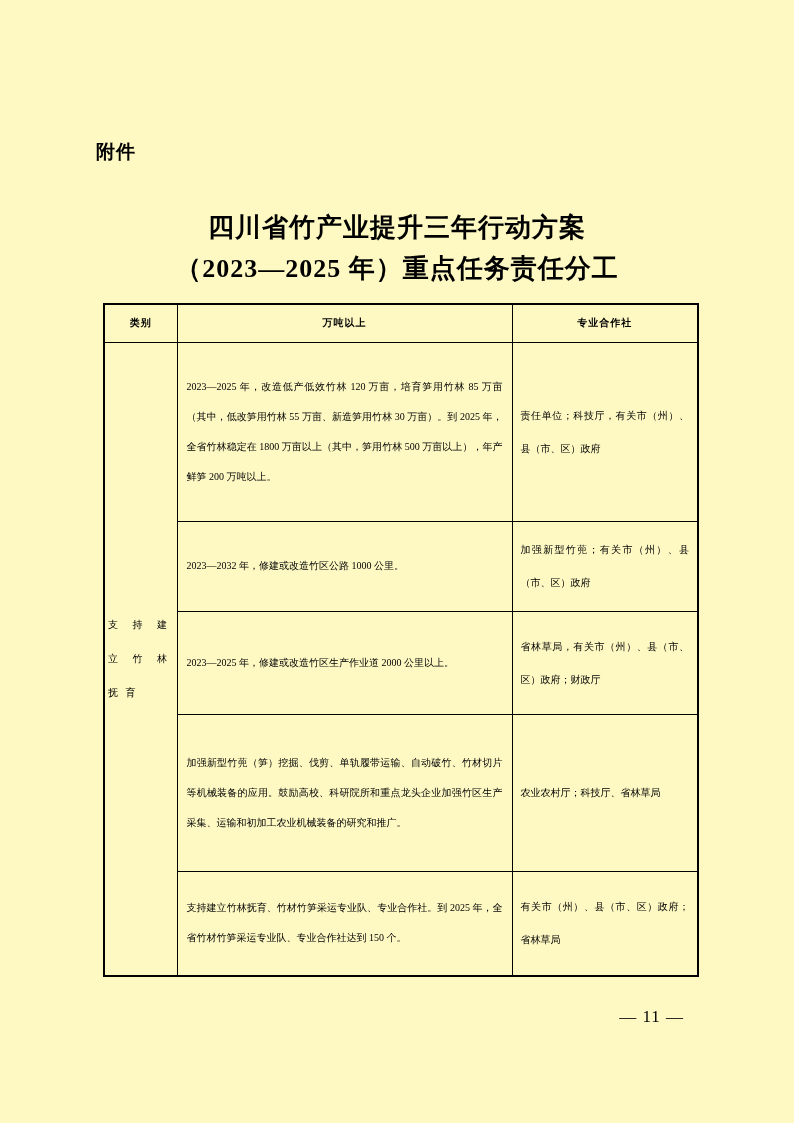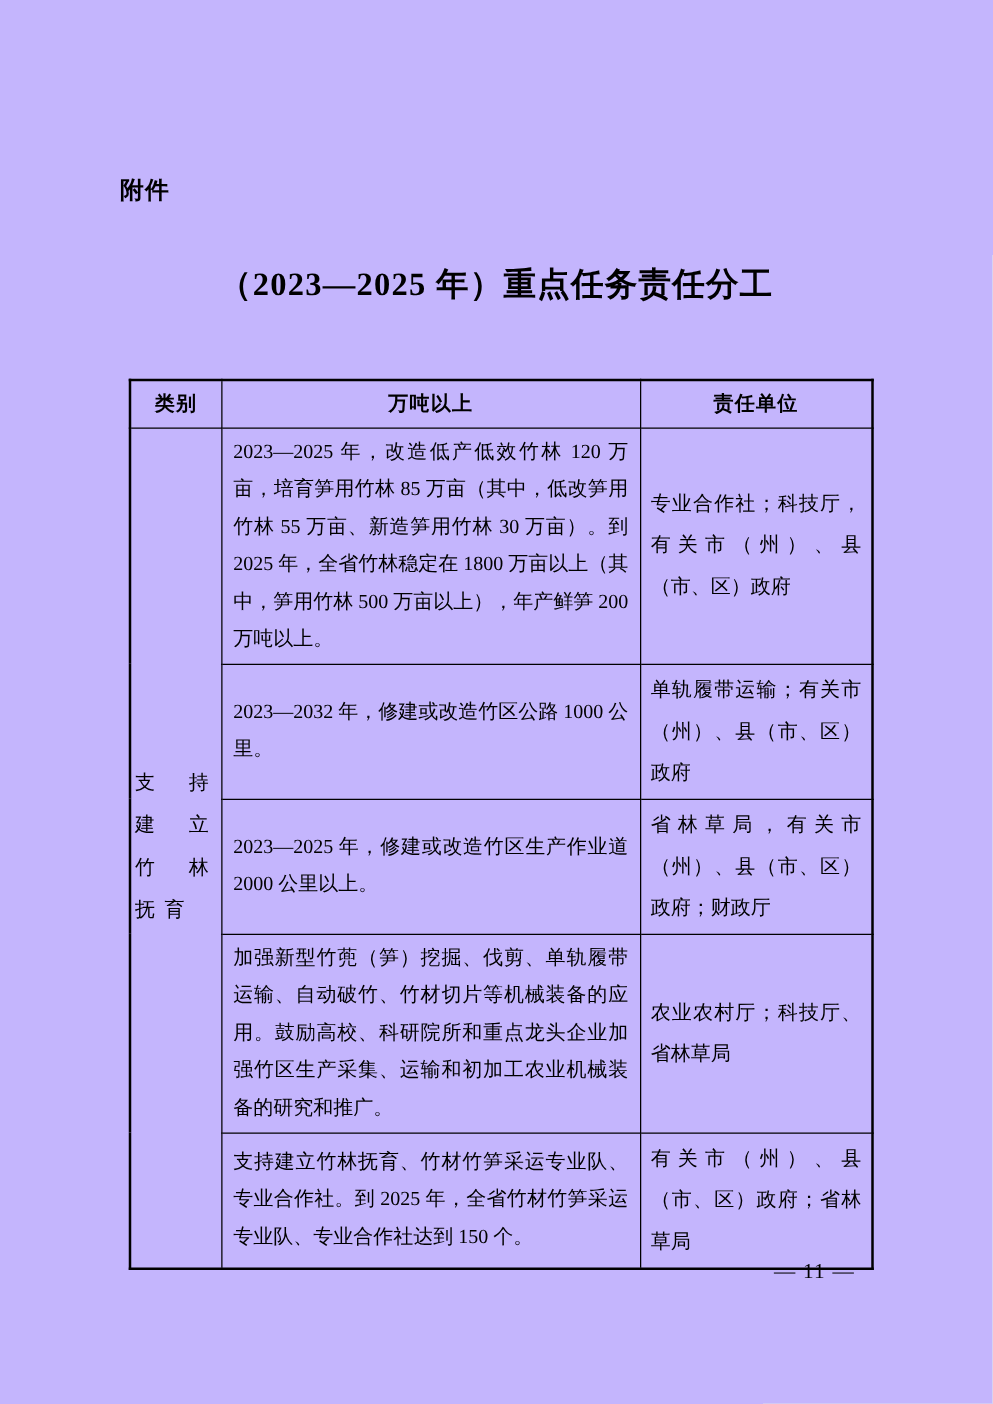--- a/index.html
+++ b/index.html
@@ -2,21 +2,21 @@
 <html><head>
 <meta charset="utf-8">
 <style>
   * { margin: 0; padding: 0; box-sizing: border-box; }
   html, body { background: #e8e8e8; }
   .page {
     position: relative;
     width: 794px;
     height: 1123px;
     margin: 0 auto;
-    background: #c4b5fd;
+    background: #fef9c3;
     color: #000000;
     font-family: "Liberation Serif", "DejaVu Serif", serif;
     overflow: hidden;
   }
   .attachment-label {
     position: absolute;
     left: 96px;
     top: 139px;
     font-size: 19px;
     font-weight: bold;
@@ -39,21 +39,21 @@
     left: 103px;
     top: 303px;
     width: 594px;
     border-collapse: collapse;
     table-layout: fixed;
     border: 2.5px solid #000;
   }
   .doc-table th, .doc-table td {
     border: 1.5px solid #000;
     vertical-align: middle;
-    font-size: 16px;
+    font-size: 10px;
   }
   .doc-table th {
     font-weight: bold;
     text-align: center;
     height: 38px;
     letter-spacing: 1px;
   }
   .col-category { width: 73px; }
   .col-task { width: 335px; }
   .col-unit { width: 186px; }
@@ -89,45 +89,46 @@
   }
 </style>
 </head>
 <body>
 
 <div class="page">
 
   <div class="attachment-label">附件</div>
 
   <div class="doc-title">
+    <div>四川省竹产业提升三年行动方案</div>
     <div>（2023—2025 年）重点任务责任分工</div>
   </div>
 
   <table class="doc-table">
     <colgroup>
       <col class="col-category">
       <col class="col-task">
       <col class="col-unit">
     </colgroup>
     <thead>
       <tr>
         <th>类别</th>
         <th>万吨以上</th>
-        <th>责任单位</th>
+        <th>专业合作社</th>
       </tr>
     </thead>
     <tbody>
       <tr class="row-1">
         <td class="cell-category" rowspan="5">支持建立竹林抚育</td>
         <td class="cell-task">2023—2025 年，改造低产低效竹林 120 万亩，培育笋用竹林 85 万亩（其中，低改笋用竹林 55 万亩、新造笋用竹林 30 万亩）。到 2025 年，全省竹林稳定在 1800 万亩以上（其中，笋用竹林 500 万亩以上），年产鲜笋 200 万吨以上。</td>
-        <td class="cell-unit">专业合作社；科技厅，有关市（州）、县（市、区）政府</td>
+        <td class="cell-unit">责任单位；科技厅，有关市（州）、县（市、区）政府</td>
       </tr>
       <tr class="row-2">
         <td class="cell-task">2023—2032 年，修建或改造竹区公路 1000 公里。</td>
-        <td class="cell-unit">单轨履带运输；有关市（州）、县（市、区）政府</td>
+        <td class="cell-unit">加强新型竹蔸；有关市（州）、县（市、区）政府</td>
       </tr>
       <tr class="row-3">
         <td class="cell-task">2023—2025 年，修建或改造竹区生产作业道 2000 公里以上。</td>
         <td class="cell-unit">省林草局，有关市（州）、县（市、区）政府；财政厅</td>
       </tr>
       <tr class="row-4">
         <td class="cell-task">加强新型竹蔸（笋）挖掘、伐剪、单轨履带运输、自动破竹、竹材切片等机械装备的应用。鼓励高校、科研院所和重点龙头企业加强竹区生产采集、运输和初加工农业机械装备的研究和推广。</td>
         <td class="cell-unit">农业农村厅；科技厅、省林草局</td>
       </tr>
       <tr class="row-5">

